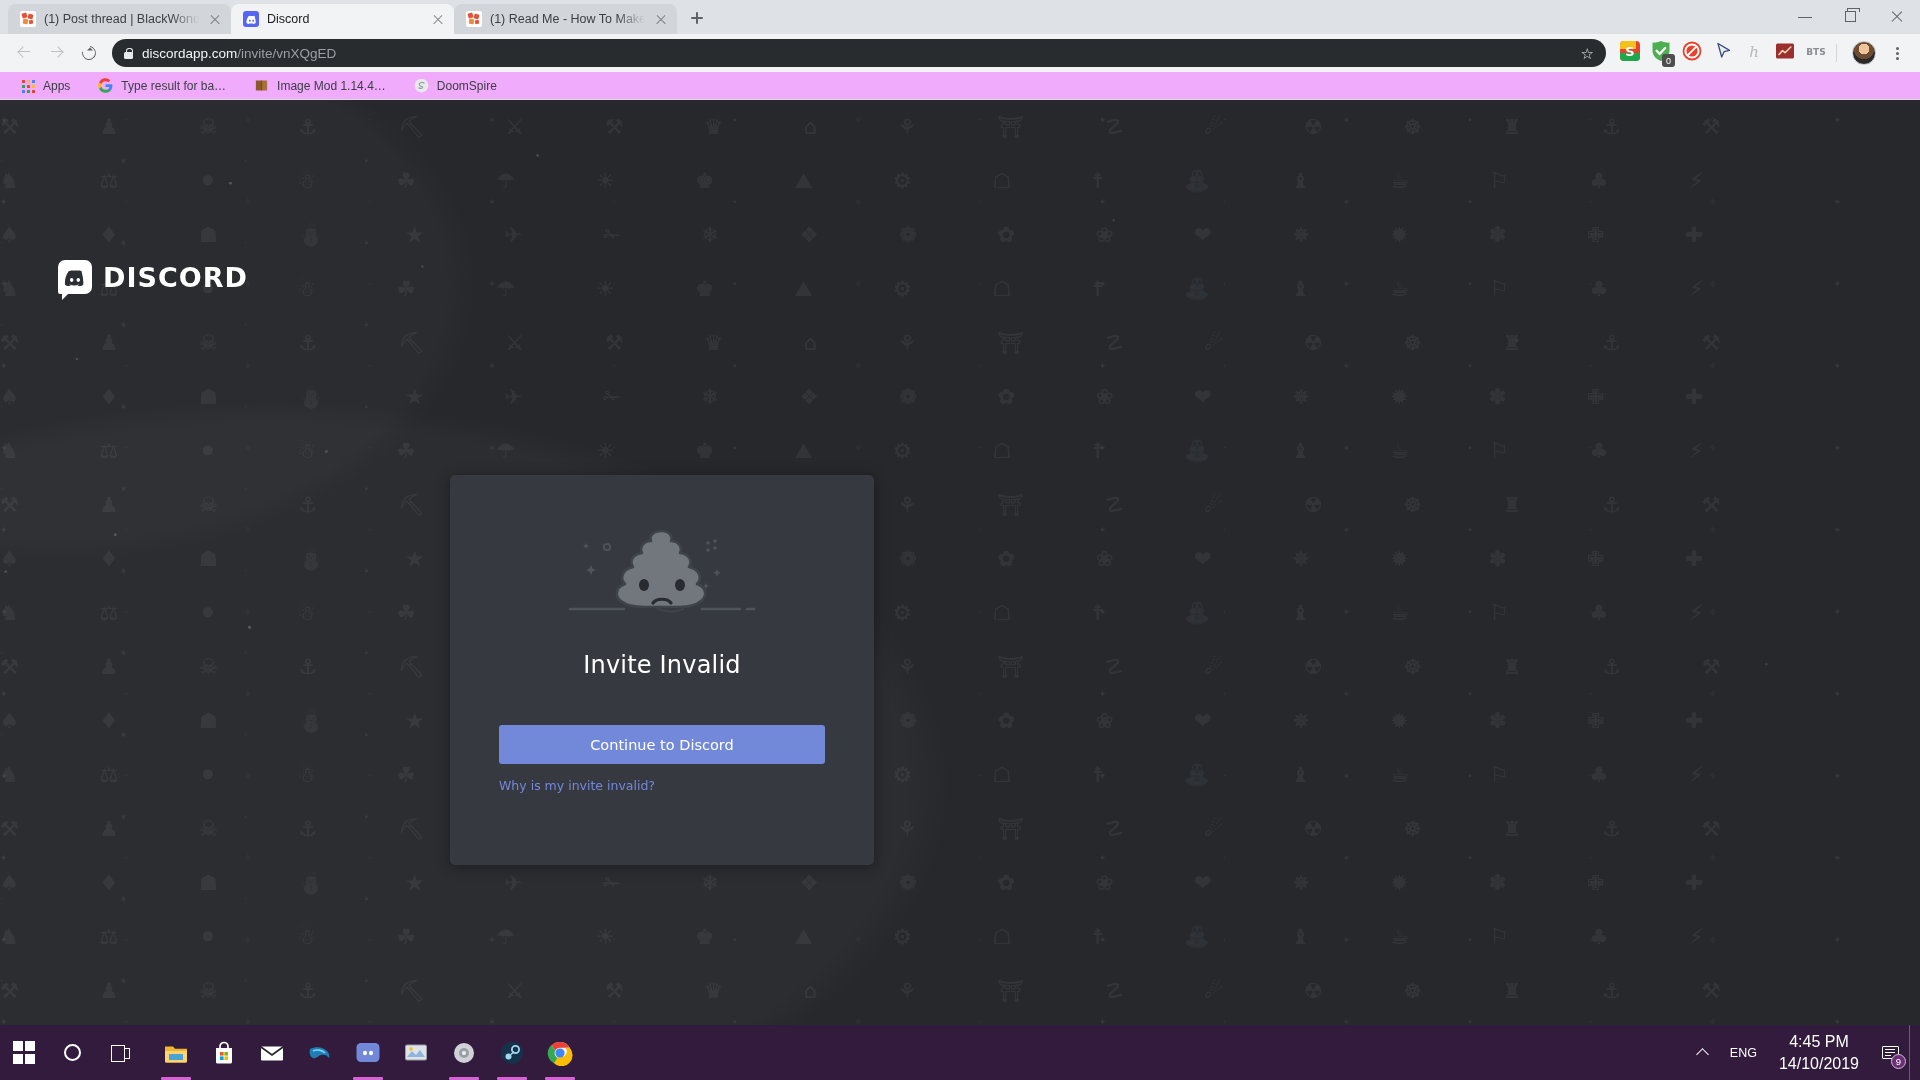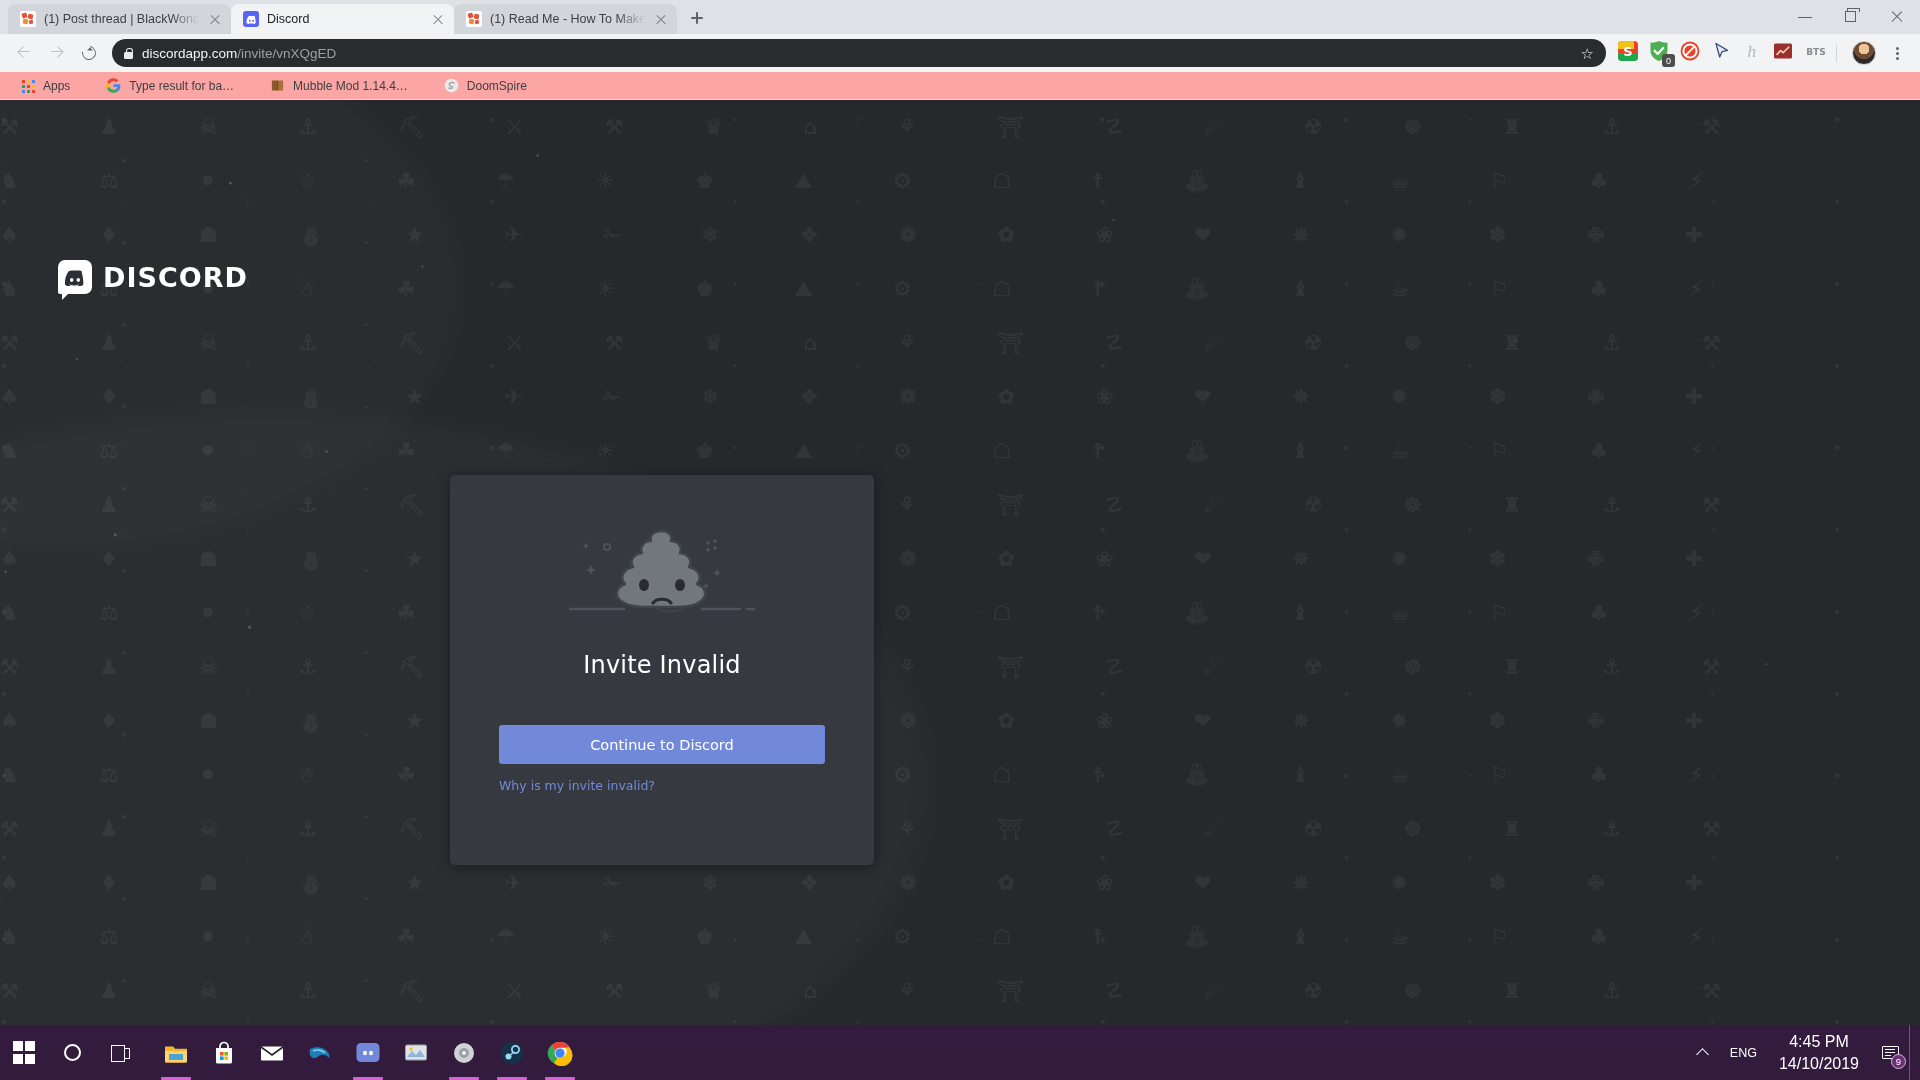--- a/index.html
+++ b/index.html
@@ -70,21 +70,21 @@
   .wc-min i{ left:16px; top:17px; width:14px; height:1.3px; }
   .wc-max i{ left:17px; top:11px; width:11px; height:11px; background:none; border:1.3px solid #5f6368; }
   .wc-max i:after{ content:""; position:absolute; left:1px; top:-4px; width:11px; height:3px; border:1.3px solid #5f6368; border-bottom:none; }
   .wc-close i{ left:16px; top:16.4px; width:14px; height:1.3px; }
   .wc-close i:first-child{ transform:rotate(45deg); }
   .wc-close i:last-child { transform:rotate(-45deg); }
 
   
   .toolbar{
     height:38px; background:#f1f3f4; display:flex; align-items:center;
-    padding:12px 10px; gap:2px;
+    padding:12px 10px; gap:2px;text-align:center;
   }
   .navbtn{ width:30px; height:30px; position:relative; flex:0 0 30px; }
   .arrow{ position:absolute; left:9px; top:9px; width:11px; height:11px; }
   .arrow:before{
     content:""; position:absolute; left:0; top:3.6px; width:11px; height:1.5px; background:currentColor;
   }
   .arrow:after{
     content:""; position:absolute; width:7px; height:7px; border-left:1.5px solid currentColor;
     border-bottom:1.5px solid currentColor; left:0; top:1.2px; transform:rotate(45deg);
   }
@@ -134,22 +134,22 @@
   }
   .kebab{ width:26px; height:26px; margin-left:6px; position:relative; flex:0 0 26px; }
   .kebab i{ position:absolute; left:11.5px; width:3px; height:3px; border-radius:50%; background:#5f6368; }
   .kebab i:nth-child(1){ top:7px; }
   .kebab i:nth-child(2){ top:12px; }
   .kebab i:nth-child(3){ top:17px; }
   .sep{ width:1px; height:18px; background:#d3d6da; margin:0 5px; flex:0 0 1px; }
 
   
   .bookmarks{
-    height:28px; background:#fca5a5; display:flex; align-items:center;
-    padding:0 12px; gap:20px; border-bottom:1px solid #dadce0;
+    height:28px; background:#f0abfc; display:flex; align-items:center;
+    padding:0 12px; gap:12px; border-bottom:1px solid #dadce0;
   }
   .bm{ display:flex; align-items:center; gap:7px; padding:3px 8px; border-radius:4px;
        font-size:12px; color:#3c4043; white-space:nowrap; }
   .bm .bmico{ width:16px; height:16px; position:relative; flex:0 0 16px; }
   .apps-grid{ display:grid; grid-template-columns:repeat(3,3px); grid-template-rows:repeat(3,3px);
               gap:2px; position:absolute; left:2px; top:2px; }
   .apps-grid i{ width:3px; height:3px; border-radius:.5px; }
 
   
   .page{
@@ -442,21 +442,21 @@
     </div>
 
     <div class="bm">
       <span class="bmico">
         <svg width="15" height="15" viewBox="0 0 24 24">
             <path fill="#8b5a2b" d="M3 4h8.5v16H3Z"></path>
             <path fill="#a9713a" d="M12.5 4H21v16h-8.5Z"></path>
             <path fill="#5c3a1c" d="M11.5 4h1.5v16h-1.5Z"></path>
           </svg>
       </span>
-      <span>Mubble Mod 1.14.4…</span>
+      <span>Image Mod 1.14.4…</span>
     </div>
 
     <div class="bm">
       <span class="bmico">
         <svg width="15" height="15" viewBox="0 0 24 24">
             <circle cx="12" cy="12" r="11" fill="#e9eaec"></circle>
             <path d="M16 8c-2-1.6-5.5-1.4-7 .7-1.3 1.9 0 3.6 2 4.3 2 .7 3.4 1.4 2.6 2.6-.9 1.4-4 1.5-5.9.2" stroke="#9aa0a6" stroke-width="2" fill="none" stroke-linecap="round"></path>
           </svg>
       </span>
       <span>DoomSpire</span>

